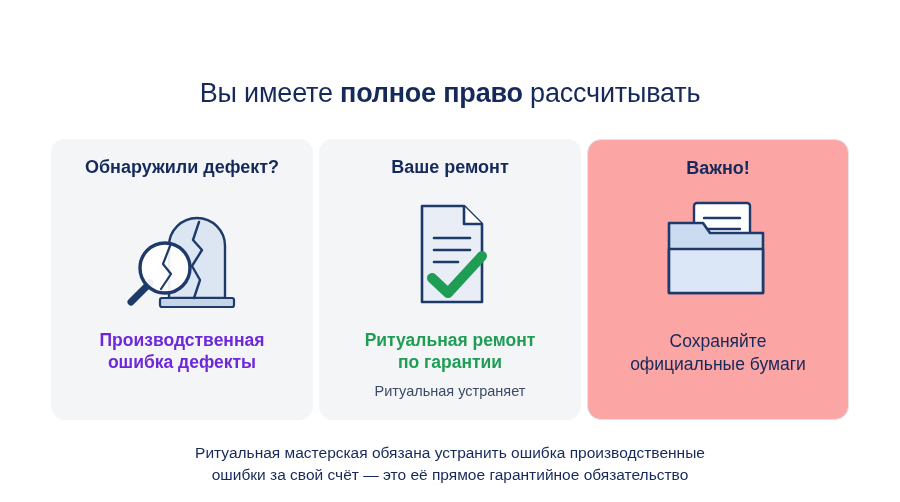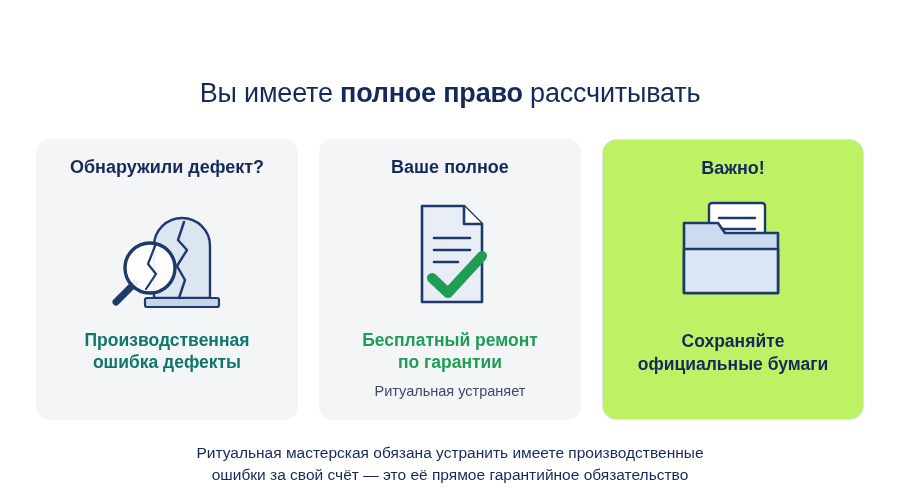--- a/index.html
+++ b/index.html
@@ -39,38 +39,38 @@
   }
   .heading-line {
     display: block;
     white-space: nowrap;
   }
   
   .cards {
     display: flex;
     gap: 6px;
     margin-top: 28px;
-    justify-content: space-between;
+    justify-content: center;
   }
   .card {
     width: 262px;
     height: 281px;
     border-radius: 14px;
     box-sizing: border-box;
     padding: 18px 16px 16px 16px;
     display: flex;
     flex-direction: column;
     align-items: center;
     position: relative;
   }
   .card--grey {
     background: #f4f5f7;
   }
   .card--outline {
-    background: #bef264;
+    background: #fca5a5;
     border: 1.5px solid #dfe3ea;
   }
   .card-title {
     font-size: 18px;
     font-weight: 700;
     color: #15295a;
     text-align: center;
     margin: 0;
     line-height: 1.2;
   }
@@ -85,25 +85,25 @@
     margin-top: 14px;
     text-align: center;
     width: 100%;
   }
   .card-main {
     font-size: 17.5px;
     font-weight: 700;
     line-height: 1.28;
     margin: 0;
   }
-  .card-main--red { color: #0f766e; }
+  .card-main--red { color: #6d28d9; }
   .card-main--green { color: #1f9d55; }
   .card-main--plain {
     color: #15295a;
-    font-weight: 700;
+    font-weight: 400;
     font-size: 17.5px;
     line-height: 1.34;
   }
   .card-sub {
     margin: 9px 0 0 0;
     font-size: 14.5px;
     line-height: 1.33;
     color: #3c4a66;
   }
   
@@ -146,34 +146,34 @@
       </div>
       <div class="card-body">
         <p class="card-main card-main--red">
           <span>Производственная</span><br>
           <span>ошибка дефекты</span>
         </p>
       </div>
     </div>
 
     <div class="card card--grey">
-      <div class="card-title">Ваше полное</div>
+      <div class="card-title">Ваше ремонт</div>
       <div class="card-art">
         <svg width="120" height="120" viewBox="0 0 120 120" xmlns="http://www.w3.org/2000/svg">
           <path d="M32 12 H74 L92 30 V108 H32 Z" fill="#e9eef6" stroke="#1d3a6b" stroke-width="2.6" stroke-linejoin="round"></path>
           <path d="M74 12 V30 H92" fill="#ffffff" stroke="#1d3a6b" stroke-width="2.6" stroke-linejoin="round"></path>
           <line x1="44" y1="44" x2="80" y2="44" stroke="#1d3a6b" stroke-width="2.6" stroke-linecap="round"></line>
           <line x1="44" y1="56" x2="80" y2="56" stroke="#1d3a6b" stroke-width="2.6" stroke-linecap="round"></line>
           <line x1="44" y1="68" x2="68" y2="68" stroke="#1d3a6b" stroke-width="2.6" stroke-linecap="round"></line>
           <path d="M42 84 L58 99 L92 62" fill="none" stroke="#1f9d55" stroke-width="10" stroke-linecap="round" stroke-linejoin="round"></path>
         </svg>
       </div>
       <div class="card-body">
         <p class="card-main card-main--green">
-          <span>Бесплатный ремонт</span><br>
+          <span>Ритуальная ремонт</span><br>
           <span>по гарантии</span>
         </p>
         <p class="card-sub">
           <span>Ритуальная устраняет</span><br>
         </p>
       </div>
     </div>
 
     <div class="card card--outline">
       <div class="card-title">Важно!</div>
@@ -195,17 +195,17 @@
         <p class="card-main card-main--plain">
           <span>Сохраняйте</span><br>
           <span>официальные бумаги</span>
         </p>
       </div>
     </div>
 
   </div>
 
   <div class="footer">
-    <span class="footer-line">Ритуальная мастерская обязана устранить имеете производственные</span>
+    <span class="footer-line">Ритуальная мастерская обязана устранить ошибка производственные</span>
     <span class="footer-line">ошибки за свой счёт — это её прямое гарантийное обязательство</span>
   </div>
 
 </div>
 
 </body></html>

